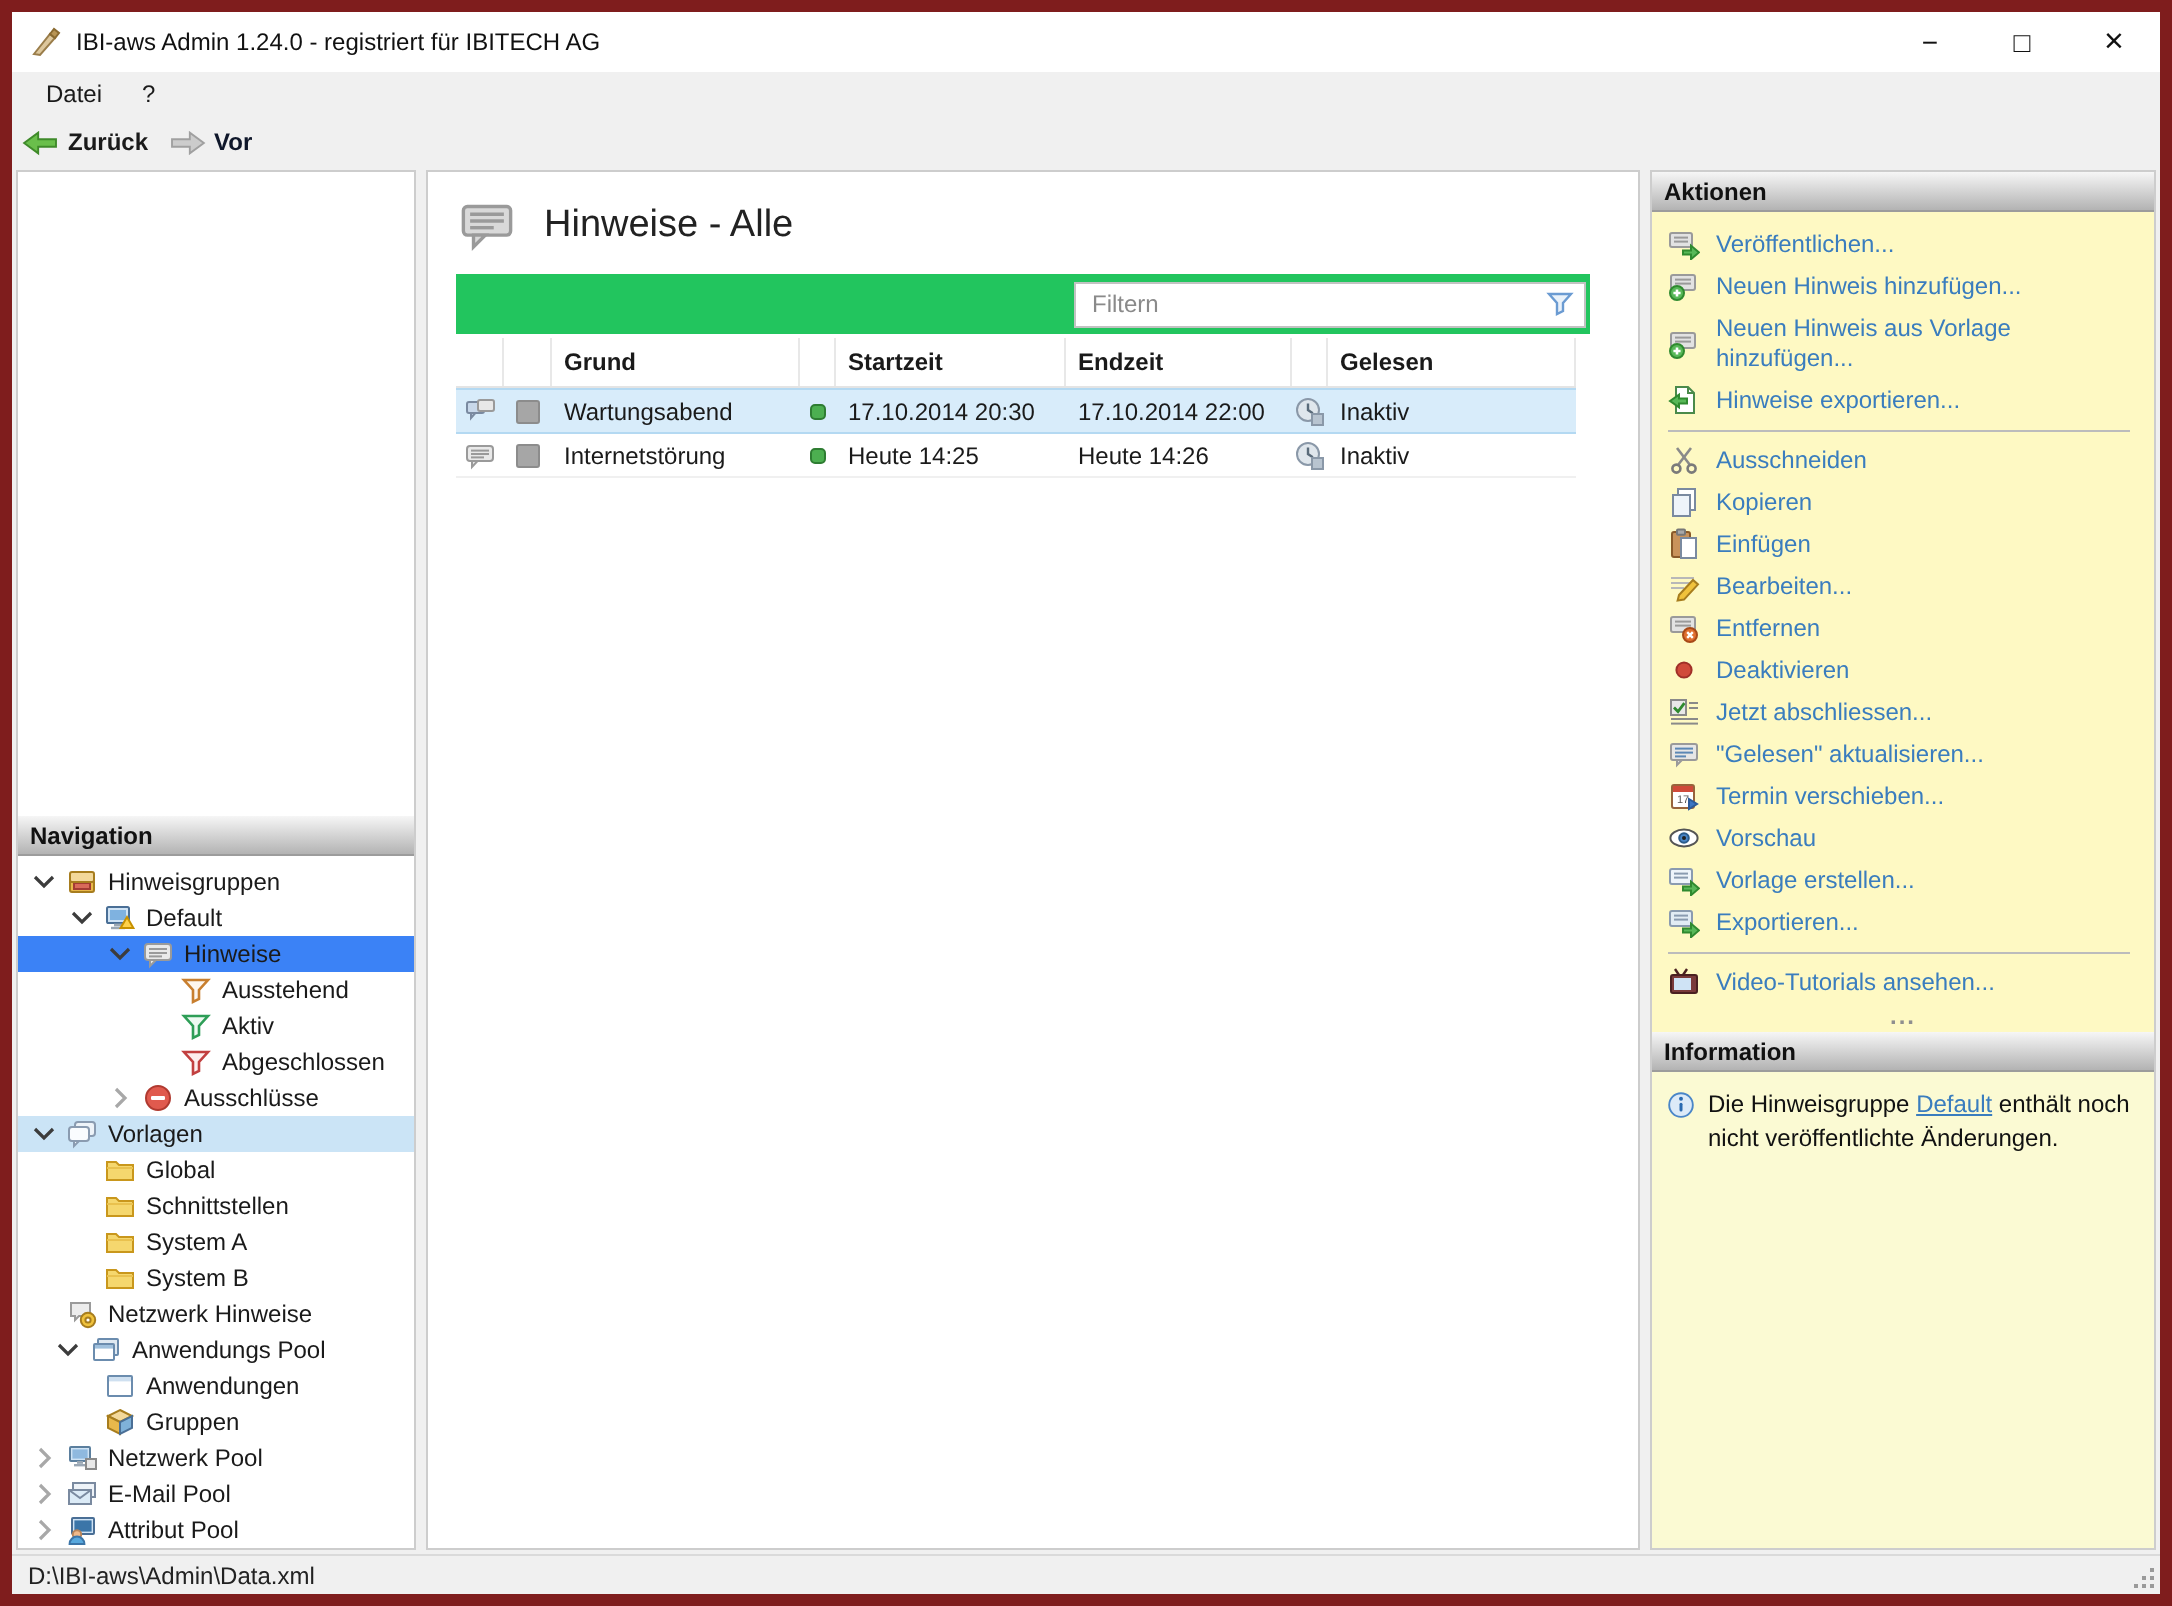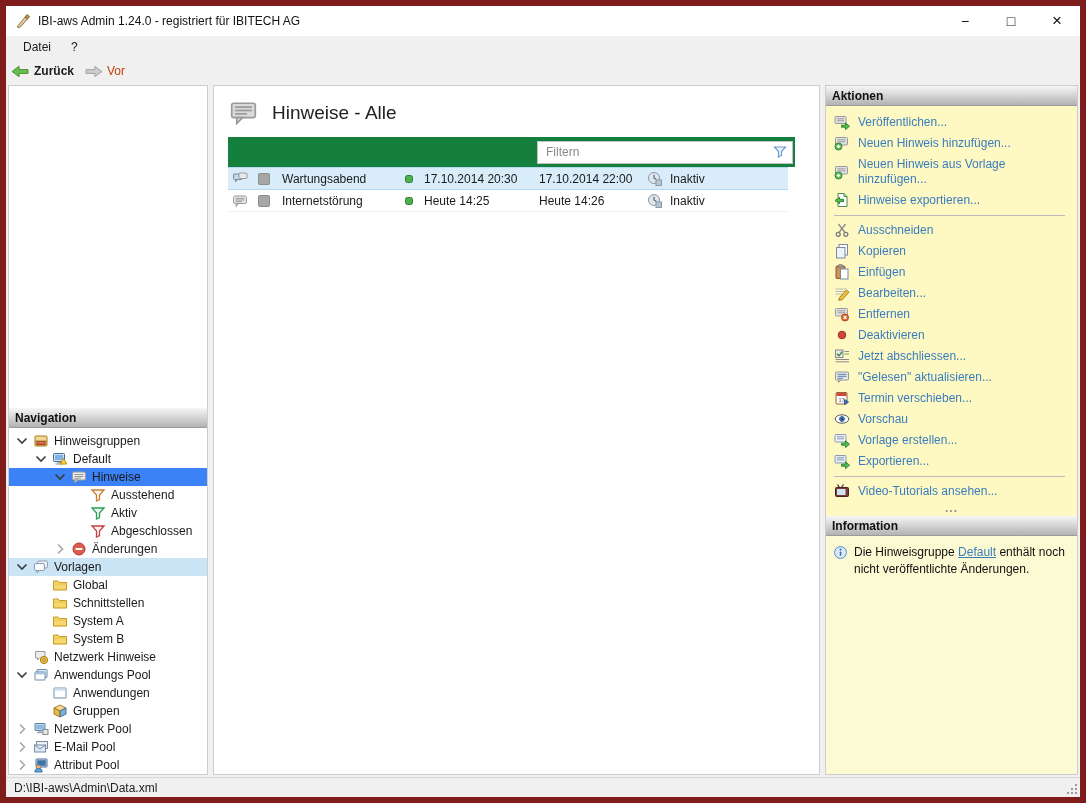--- a/index.html
+++ b/index.html
@@ -15,21 +15,21 @@
   .win-controls { margin-left:auto; display:flex; height:100%; }
   .win-btn { width:46px; display:flex; align-items:center; justify-content:center; font-size:14px; color:#111; cursor:default; }
   .win-btn.close { font-size:17px; }
 
   
   .menubar { height:22px; display:flex; align-items:center; padding-left:8px; gap:2px; flex:none; background:#f0f0f0; }
   .menu-item { padding:2px 9px; }
   .toolbar { height:26px; display:flex; align-items:center; padding-left:5px; gap:10px; flex:none; background:#f0f0f0; }
   .tool-item { display:flex; align-items:center; gap:4px; font-weight:bold; }
   .tool-item .ti { width:19px; height:15px; }
-  .tool-item.disabled { color:#c2410c; font-weight:normal; }
+  .tool-item.disabled { color:#0f172a; font-weight:bold; }
 
   
   .content { flex:1; display:flex; gap:5px; padding:1px 2px 2px 2px; overflow:hidden; }
   .panel { background:#fff; border:1px solid #cdcdcd; display:flex; flex-direction:column; overflow:hidden; }
   .nav-panel { width:200px; flex:none;justify-content:flex-end; }
   .main-panel { flex:1; }
   .right-panel { width:253px; flex:none; background:#fef9c3; }
   .panel-header { height:20px; flex:none; background:linear-gradient(#f6f6f6,#b3b3b3); border-bottom:1px solid #9c9c9c; font-weight:bold; color:#111; display:flex; align-items:center; padding:0 6px; }
 
   
@@ -39,21 +39,21 @@
   .tree-row.sel-blue { background:#cbe4f6; }
   .chev { width:14px; height:14px; flex:none; margin-right:3px; }
   .ic { display:inline-flex; width:16px; height:16px; flex:none; }
   .ic svg { width:100%; height:100%; display:block; }
   .tree-row .node-ic { margin-right:5px; }
 
   
   .main-head { display:flex; align-items:center; gap:13px; padding:13px 0 11px 14px; }
   .main-title-icon { width:31px; height:27px; }
   .main-title { font-size:19px; color:#222; }
-  .filter-bar { margin:0 24px 0 14px; height:30px; background:#15803d; display:flex; align-items:center; justify-content:flex-end; padding-right:2px; flex:none; }
+  .filter-bar { margin:0 24px 0 14px; height:30px; background:#22c55e; display:flex; align-items:center; justify-content:flex-end; padding-right:2px; flex:none; }
   .filter-input { width:256px; height:23px; background:#fff; border:1px solid #c2c2c2; display:flex; align-items:center; padding:0 4px 0 8px; }
   .filter-ph { flex:1; color:#8a8a8a; }
   .filter-ic { width:16px; height:16px; }
   .table { margin-left:14px; width:560px; }
   .thead { display:flex; height:25px; border-bottom:1px solid #e4e4e4; margin-top:2px; }
   .th { display:flex; align-items:center; padding-left:6px; font-weight:bold; color:#1a1a1a; border-right:1px solid #e8e8e8; height:100%; }
   .tr { display:flex; height:22px; align-items:center; border-bottom:1px solid #f0f0f0;text-align:center; }
   .tr.selected { background:#d8ecfa; border-top:1px solid #b4d9f2; border-bottom:1px solid #b4d9f2; height:23px; }
   .td { display:flex; align-items:center; padding-left:6px; overflow:hidden; white-space:nowrap; height:100%; }
   .td.iconcell { justify-content:center; padding-left:0; }
@@ -208,21 +208,21 @@
               <svg viewBox="0 0 16 16">
                 <path d="M6 3.5 L10.5 8 L6 12.5" fill="none" stroke="#a8a8a8" stroke-width="1.6"></path>
               </svg>
             </span>
             <span class="ic node-ic">
               <svg viewBox="0 0 16 16">
                 <circle cx="8" cy="8" r="6" fill="#e05a4e" stroke="#b03a30"></circle>
                 <rect x="4.5" y="7" width="7" height="2" rx="0.6" fill="#fff"></rect>
               </svg>
             </span>
-            <span>Änderungen</span>
+            <span>Ausschlüsse</span>
           </div>
           <div class="tree-row sel-blue" style="padding-left: 5px;">
             <span class="ic chev">
               <svg viewBox="0 0 16 16">
                 <path d="M3.5 5.5 L8 10 L12.5 5.5" fill="none" stroke="#3c3c3c" stroke-width="1.6"></path>
               </svg>
             </span>
             <span class="ic node-ic">
               <svg viewBox="0 0 16 16">
                 <rect x="4.5" y="2" width="10" height="7" rx="1.5" fill="#eef3f8" stroke="#8a9bb0"></rect>
@@ -276,21 +276,21 @@
             <span class="ic chev"></span>
             <span class="ic node-ic">
               <svg viewBox="0 0 16 16">
                 <path d="M2.5 2.5 h9.5 v6.5 h-5.5 l-2 2 v-2 h-2 z" fill="#ececec" stroke="#9a9a9a"></path>
                 <circle cx="11" cy="11" r="3.6" fill="#f0c23c" stroke="#a77d1e"></circle>
                 <circle cx="11" cy="11" r="1.3" fill="#fff" stroke="#a77d1e"></circle>
               </svg>
             </span>
             <span>Netzwerk Hinweise</span>
           </div>
-          <div class="tree-row" style="padding-left: 5px;">
+          <div class="tree-row" style="padding-left: 17px;">
             <span class="ic chev">
               <svg viewBox="0 0 16 16">
                 <path d="M3.5 5.5 L8 10 L12.5 5.5" fill="none" stroke="#3c3c3c" stroke-width="1.6"></path>
               </svg>
             </span>
             <span class="ic node-ic">
               <svg viewBox="0 0 16 16">
                 <rect x="4" y="2.5" width="10" height="8" rx="0.5" fill="#dfe9f2" stroke="#6b8cae"></rect>
                 <rect x="2" y="5" width="10" height="8" rx="0.5" fill="#fff" stroke="#6b8cae"></rect>
                 <rect x="2.5" y="5.5" width="9" height="1.8" fill="#9fc0dd"></rect>
@@ -387,20 +387,30 @@
         <div class="filter-input">
           <span class="filter-ph">Filtern</span>
           <span class="filter-ic ic">
               <svg viewBox="0 0 16 16">
                 <path d="M2.5 3 H13.5 L9.5 7.5 V11.5 L6.5 13 V7.5 Z" fill="#eaf2fa" stroke="#6b9bd2" stroke-width="1.2"></path>
               </svg>
             </span>
         </div>
       </div>
       <div class="table">
+        <div class="thead">
+            <div class="th" style="width: 24px;"></div>
+            <div class="th" style="width: 24px;"></div>
+            <div class="th" style="width: 124px;">Grund</div>
+            <div class="th" style="width: 18px;"></div>
+            <div class="th" style="width: 115px;">Startzeit</div>
+            <div class="th" style="width: 113px;">Endzeit</div>
+            <div class="th" style="width: 18px;"></div>
+            <div class="th" style="width: 124px;">Gelesen</div>
+          </div>
         <div>
             <div class="tr selected">
               <div class="td iconcell" style="width: 24px;">
                 <span class="ic">
                   <svg viewBox="0 0 16 16">
                     <rect x="1.5" y="3" width="8.5" height="5.5" rx="1" fill="#c8d8ea" stroke="#7a8aa0"></rect>
                     <rect x="7" y="2" width="8" height="5.5" rx="1" fill="#e8e8e8" stroke="#9a9a9a"></rect>
                     <path d="M3.5 8.5 v2.5 l2.2-2.5z" fill="#c8d8ea" stroke="#7a8aa0"></path>
                   </svg>
                 </span>

